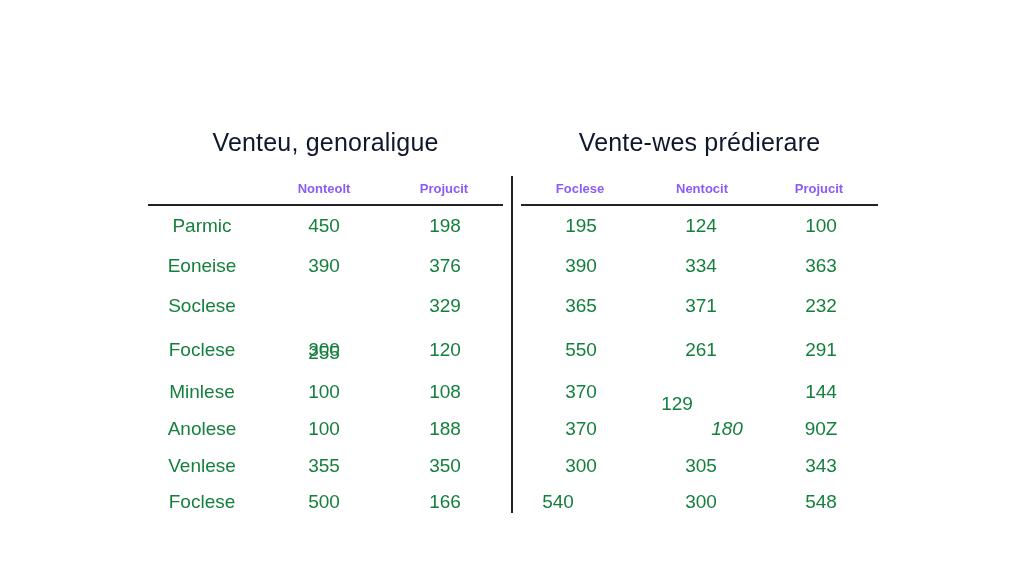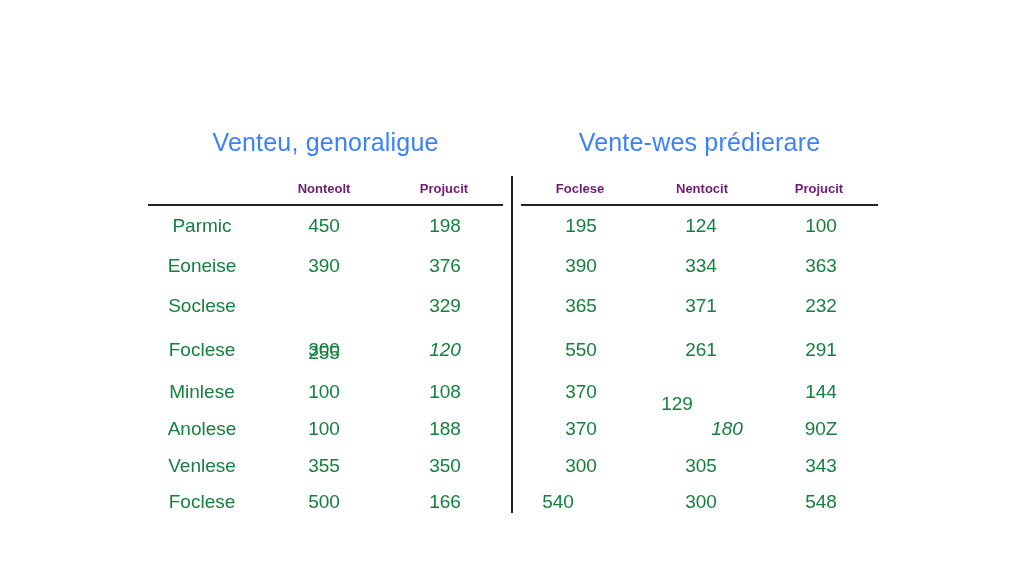--- a/index.html
+++ b/index.html
@@ -12,33 +12,33 @@
     position: relative;
     font-family: "Liberation Sans", "DejaVu Sans", sans-serif;
     color: #1a1a1a;
   }
   .title {
     position: absolute;
     top: 128px;
     font-size: 25px;
     font-weight: normal;
     letter-spacing: 0.2px;
-    color: #3b82f6;
+    color: #0f172a;
     white-space: nowrap;
     text-align: center;
   }
   .title.left { left: 148px; width: 355px; }
   .title.right { left: 521px; width: 357px; }
 
   .col-head {
     position: absolute;
     top: 181px;
     font-size: 13px;
     font-weight: bold;
-    color: #701a75;
+    color: #8b5cf6;
     text-align: center;
     width: 100px;
   }
   .rule {
     position: absolute;
     top: 204px;
     height: 2px;
     background: #222;
   }
   .rule.left { left: 148px; width: 355px; }
@@ -92,21 +92,21 @@
     <div class="cell" style="left:395px;top:255px;">376</div>
   </div>
   <div>
     <div class="cell label" style="left:147px;top:295px;">Soclese</div>
     <div class="cell" style="left:274px;top:295px;margin-top:47px;">255</div>
     <div class="cell" style="left:395px;top:295px;">329</div>
   </div>
   <div>
     <div class="cell label" style="left:147px;top:339px;">Foclese</div>
     <div class="cell" style="left:274px;top:339px;">300</div>
-    <div class="cell" style="left:395px;top:339px;font-style:italic;">120</div>
+    <div class="cell" style="left:395px;top:339px;">120</div>
   </div>
   <div>
     <div class="cell label" style="left:147px;top:381px;">Minlese</div>
     <div class="cell" style="left:274px;top:381px;">100</div>
     <div class="cell" style="left:395px;top:381px;">108</div>
   </div>
   <div>
     <div class="cell label" style="left:147px;top:418px;">Anolese</div>
     <div class="cell" style="left:274px;top:418px;">100</div>
     <div class="cell" style="left:395px;top:418px;">188</div>

